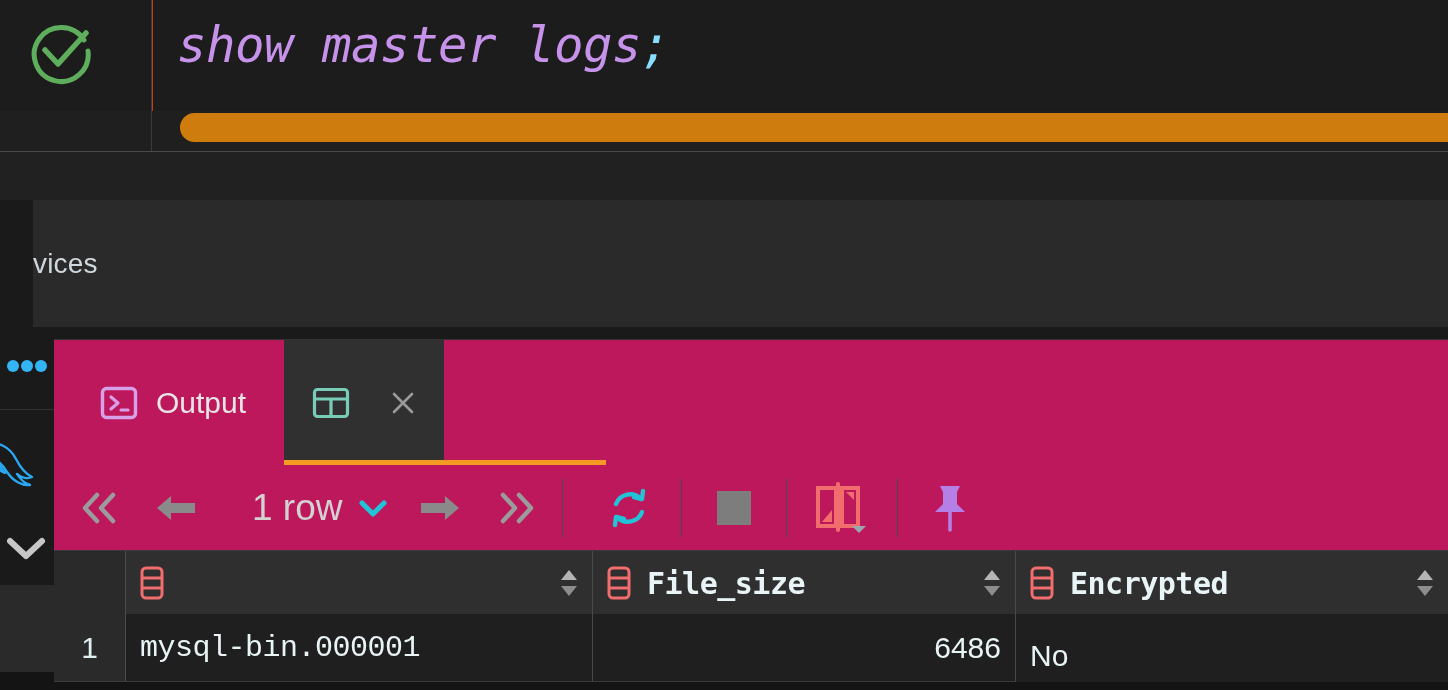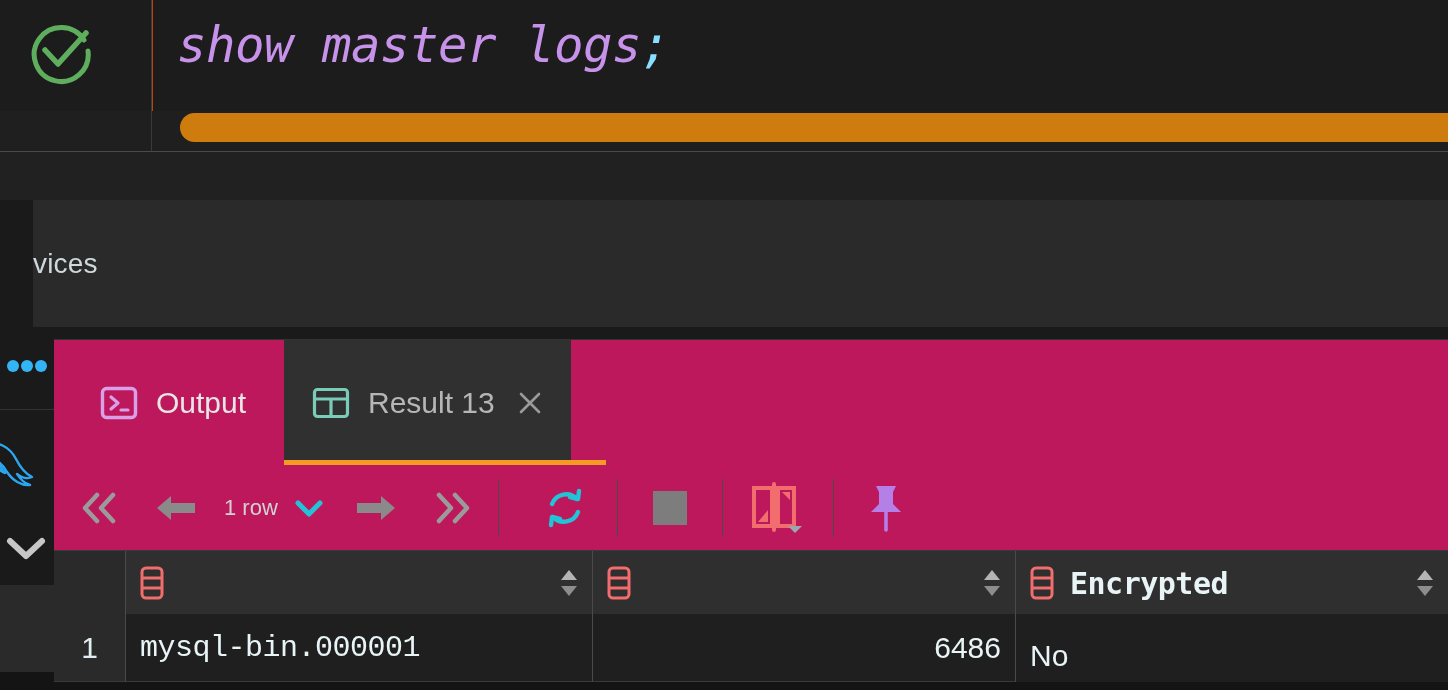--- a/index.html
+++ b/index.html
@@ -252,24 +252,25 @@
   .tb-prev   { width: 66px; margin-left: 10px; }
   .tb-rowsel { margin-left: 8px; padding: 0 6px; }
   .tb-next   { width: 66px; margin-left: 10px; }
   .tb-last   { width: 66px; margin-left: 10px; }
   .tb-refresh{ width: 76px; margin-left: 28px; }
   .tb-stop   { width: 76px; margin-left: 14px; }
   .tb-wrap   { width: 82px; margin-left: 14px; }
   .tb-pin    { width: 76px; margin-left: 14px; }
 
   .rows-label {
-    font-size: 22px;
+    font-size: 37px;
     color: #d2d2d2;
     margin-right: 14px;
     white-space: nowrap;
+    margin-left: 28px;
   }
   .tb-sep {
     width: 1px; height: 58px;
     background: #4a4a4a;
     flex: 0 0 auto;
     margin: 0 0 0 14px;
   }
 
   
   .table {
@@ -433,21 +434,20 @@
           <path d="M21 26 L28 26" stroke="#d8a0e8" stroke-width="3.2" stroke-linecap="round"></path>
         </svg>
         <span class="tab-label">Output</span>
       </div>
 
       <div class="tab tab-result">
         <svg class="tab-ico" viewBox="0 0 38 38">
           <rect x="2.5" y="5.5" width="33" height="27" rx="3" fill="none" stroke="#79ccb8" stroke-width="3.2"></rect>
           <path d="M2.5 15 L35.5 15 M19 15 L19 32.5" stroke="#79ccb8" stroke-width="3.2"></path>
         </svg>
-        <span class="tab-label">Result 13</span>
         <svg class="tab-close" viewBox="0 0 26 26">
           <path d="M4 4 L22 22 M22 4 L4 22" stroke="#9a9a9a" stroke-width="2.6" stroke-linecap="round"></path>
         </svg>
       </div>
 
       <div class="tab-underline"></div>
     </div>
 
     <div class="toolbar">
 
@@ -538,20 +538,21 @@
             <path d="M11 2 L19 12 L3 12 Z" fill="#b5b5b5"></path>
             <path d="M11 28 L19 18 L3 18 Z" fill="#8d8d8d"></path>
           </svg>
         </div>
 
         <div class="th" style="left:539px;width:423px;">
           <svg class="th-col-ico" viewBox="0 0 24 34">
             <rect x="2" y="2" width="20" height="30" rx="4" fill="none" stroke="#f26d6d" stroke-width="3"></rect>
             <path d="M2 12 L22 12 M2 22 L22 22" stroke="#f26d6d" stroke-width="3"></path>
           </svg>
+          <span class="th-text">File_size</span>
           <svg class="th-sort" viewBox="0 0 22 30">
             <path d="M11 2 L19 12 L3 12 Z" fill="#b5b5b5"></path>
             <path d="M11 28 L19 18 L3 18 Z" fill="#8d8d8d"></path>
           </svg>
         </div>
 
         <div class="th" style="left:962px;width:432px;border-right:none;">
           <svg class="th-col-ico" viewBox="0 0 24 34">
             <rect x="2" y="2" width="20" height="30" rx="4" fill="none" stroke="#f26d6d" stroke-width="3"></rect>
             <path d="M2 12 L22 12 M2 22 L22 22" stroke="#f26d6d" stroke-width="3"></path>

